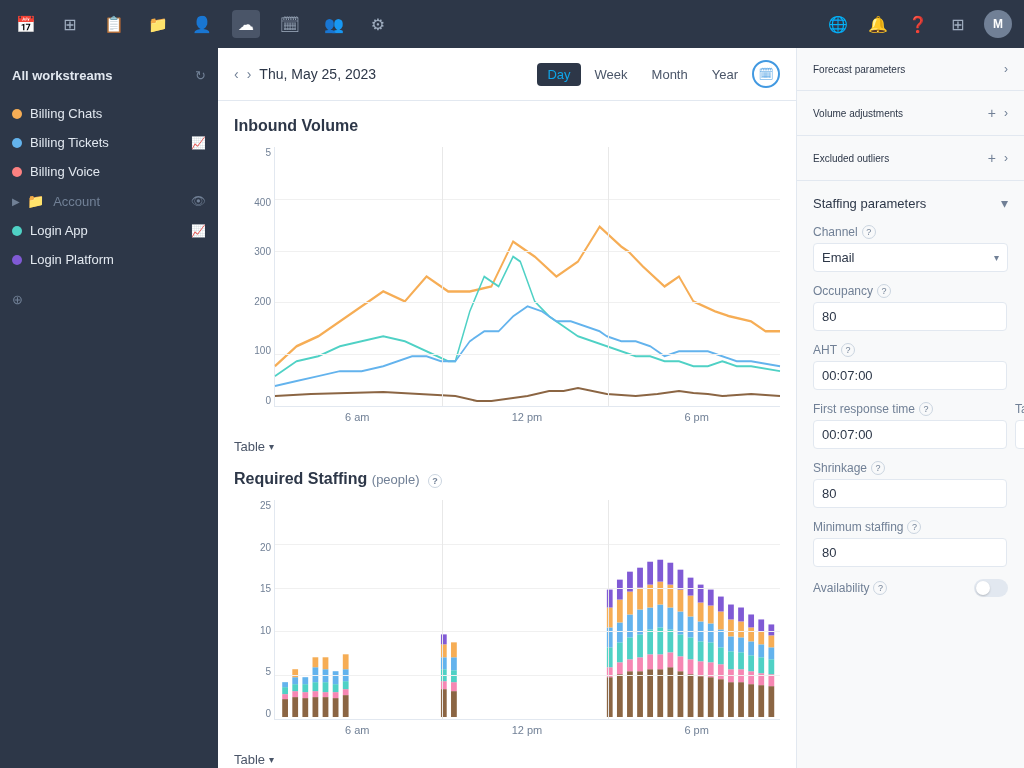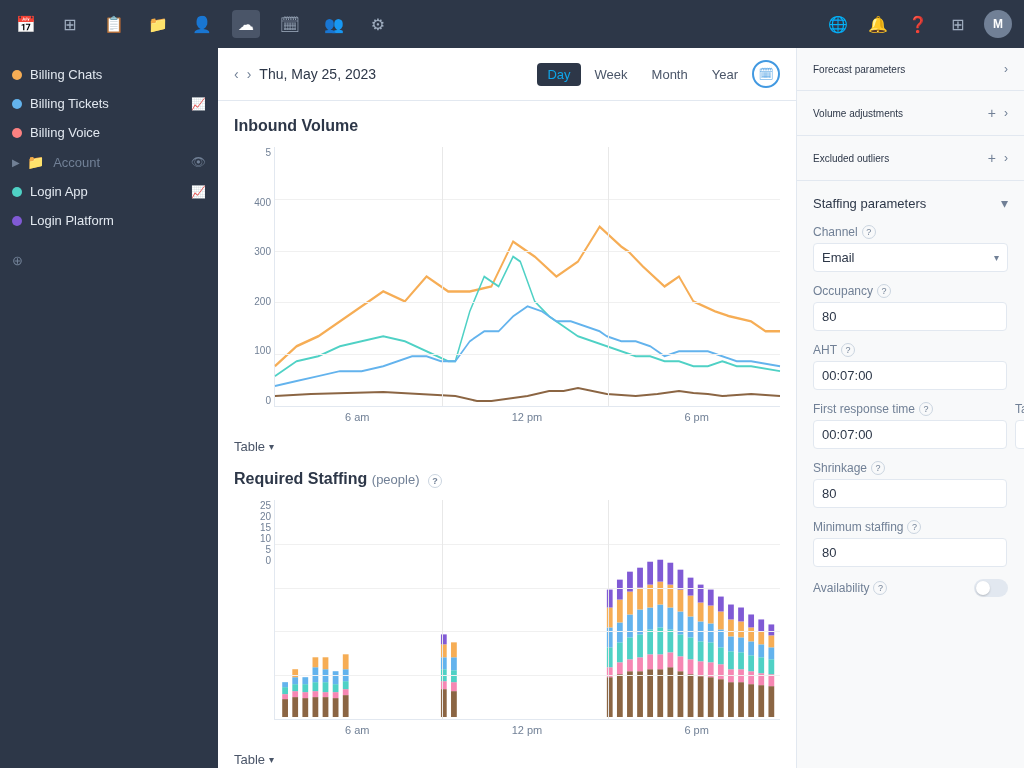--- a/index.html
+++ b/index.html
@@ -194,20 +194,24 @@
     <div class="nav-icon">🔔</div>
     <div class="nav-icon">❓</div>
     <div class="nav-icon">⊞</div>
     <div class="avatar">M</div>
   </div>
 </div>
 
 <div class="main-layout">
 
   <div class="sidebar">
+    <div class="sidebar-header">
+      <span class="sidebar-header-text">All workstreams</span>
+      <span style="color:#718096;font-size:13px;cursor:pointer;">↻</span>
+    </div>
 
     <div class="sidebar-item">
       <span class="dot dot-orange"></span>
       <span class="sidebar-item-label">Billing Chats</span>
     </div>
     <div class="sidebar-item">
       <span class="dot dot-blue-light"></span>
       <span class="sidebar-item-label">Billing Tickets</span>
       <span class="sidebar-item-icon">📈</span>
     </div>
@@ -300,21 +304,21 @@
     </div>
 
     <div class="chart-section" style="padding-top:8px;">
       <div class="chart-title">
         <span>Required Staffing</span>
         <span class="chart-subtitle">(people)</span>
         <span style="display:inline-flex;align-items:center;justify-content:center;width:14px;height:14px;border-radius:50%;border:1px solid #cbd5e0;font-size:9px;color:#718096;margin-left:4px;">?</span>
       </div>
       <div style="position:relative;margin-left:40px;height:220px;border-left:1px solid #e2e8f0;border-bottom:1px solid #e2e8f0;">
         
-        <div style="position:absolute;left:-38px;top:0;height:100%;display:flex;flex-direction:column;justify-content:flex-start;font-size:10px;color:#718096;text-align:right;width:34px;">
+        <div style="position:absolute;left:-38px;top:0;height:100%;display:flex;flex-direction:column;justify-content:space-between;font-size:10px;color:#718096;text-align:right;width:34px;">
           <span>25</span>
           <span>20</span>
           <span>15</span>
           <span>10</span>
           <span>5</span>
           <span>0</span>
         </div>
         
         <div style="position:absolute;top:0;left:0;right:0;bottom:0;">
           <div style="position:absolute;top:20%;left:0;right:0;border-top:1px solid #f0f0f0;"></div>

